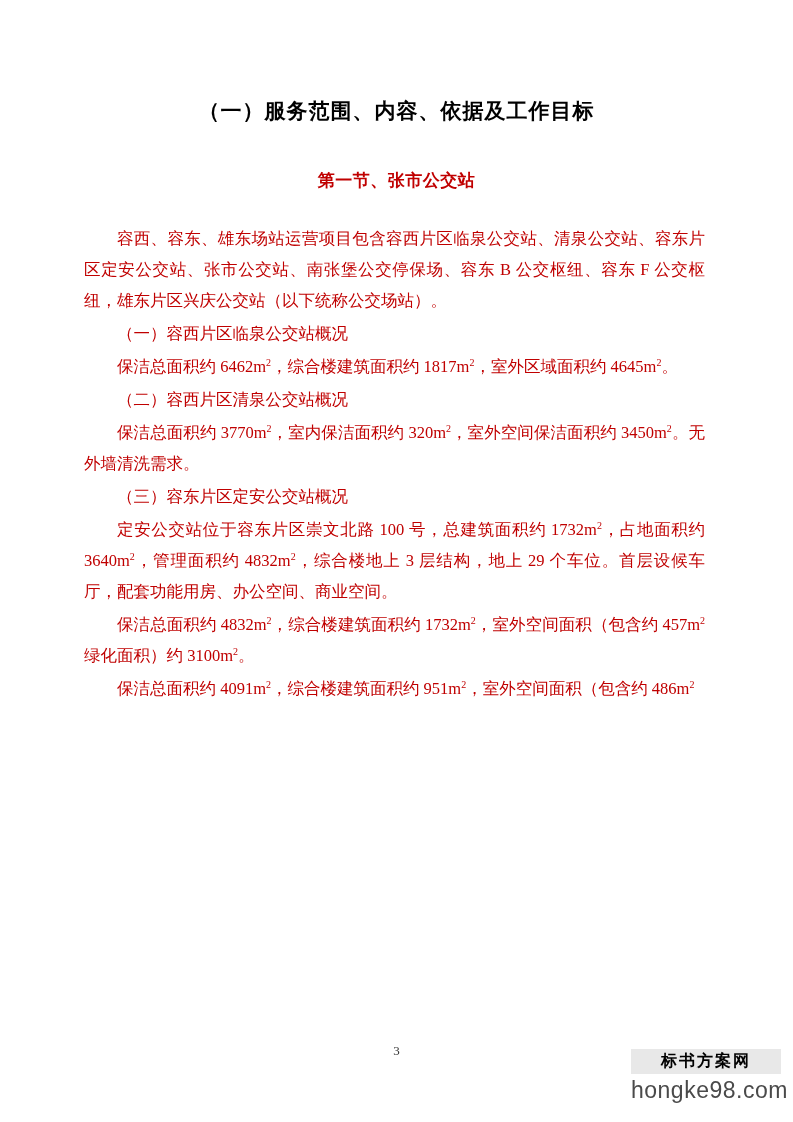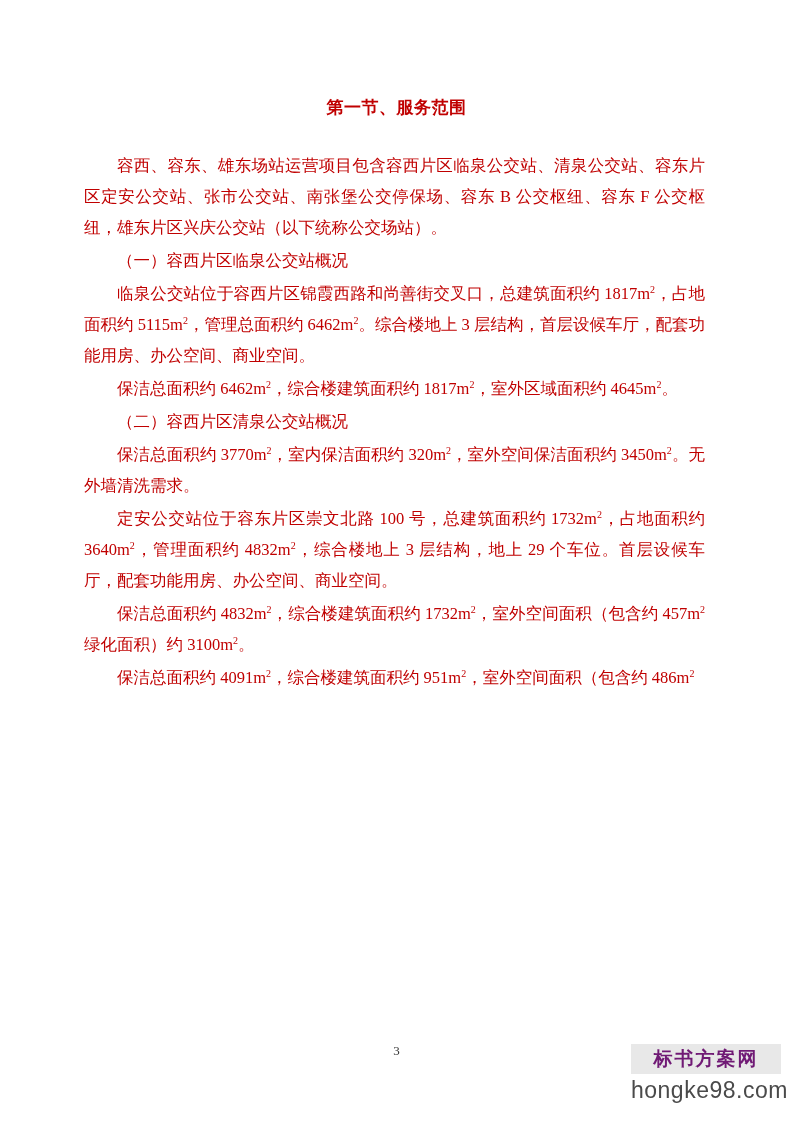--- a/index.html
+++ b/index.html
@@ -70,24 +70,24 @@
   .watermark {
     position: absolute;
     right: 12px;
     bottom: 18px;
     width: 150px;
     text-align: center;
     user-select: none;
   }
   .wm-top {
     background: #e8e8e8;
-    color: #701a75;
+    color: #000000;
     font-family: Liberation Sans, sans-serif;
     font-weight: bold;
-    font-size: 19px;
+    font-size: 16px;
     letter-spacing: 2px;
     padding: 2px 4px;
     display: block;
   }
   .wm-bottom {
     display: block;
     margin-top: 3px;
     color: #4a4a4a;
     font-family: "Liberation Sans", sans-serif;
     font-size: 23px;
@@ -98,29 +98,30 @@
     vertical-align: super;
     line-height: 0;
   }
 </style>
 </head>
 <body>
 
 <div class="page">
   <div class="content">
 
+    <h1 class="doc-title">（一）服务范围、内容、依据及工作目标</h1>
 
-    <h2 class="section-title">第一节、服务范围</h2>
+    <h2 class="section-title">第一节、张市公交站</h2>
 
     <p class="para indent2">容西、容东、雄东场站运营项目包含容西片区临泉公交站、清泉公交站、容东片区定安公交站、张市公交站、南张堡公交停保场、容东 B 公交枢纽、容东 F 公交枢纽，雄东片区兴庆公交站（以下统称公交场站）。</p>
     <p class="para sub-head">（一）容西片区临泉公交站概况</p>
-    <p class="para indent2">临泉公交站位于容西片区锦霞西路和尚善街交叉口，总建筑面积约 1817m<sup>2</sup>，占地面积约 5115m<sup>2</sup>，管理总面积约 6462m<sup>2</sup>。综合楼地上 3 层结构，首层设候车厅，配套功能用房、办公空间、商业空间。</p>
     <p class="para indent2">保洁总面积约 6462m<sup>2</sup>，综合楼建筑面积约 1817m<sup>2</sup>，室外区域面积约 4645m<sup>2</sup>。</p>
     <p class="para sub-head">（二）容西片区清泉公交站概况</p>
     <p class="para indent2">保洁总面积约 3770m<sup>2</sup>，室内保洁面积约 320m<sup>2</sup>，室外空间保洁面积约 3450m<sup>2</sup>。无外墙清洗需求。</p>
+    <p class="para sub-head">（三）容东片区定安公交站概况</p>
     <p class="para indent2">定安公交站位于容东片区崇文北路 100 号，总建筑面积约 1732m<sup>2</sup>，占地面积约 3640m<sup>2</sup>，管理面积约 4832m<sup>2</sup>，综合楼地上 3 层结构，地上 29 个车位。首层设候车厅，配套功能用房、办公空间、商业空间。</p>
     <p class="para indent2">保洁总面积约 4832m<sup>2</sup>，综合楼建筑面积约 1732m<sup>2</sup>，室外空间面积（包含约 457m<sup>2</sup> 绿化面积）约 3100m<sup>2</sup>。</p>
     <p class="para indent2">保洁总面积约 4091m<sup>2</sup>，综合楼建筑面积约 951m<sup>2</sup>，室外空间面积（包含约 486m<sup>2</sup></p>
 
   </div>
 
   <div class="page-number">3</div>
 
   <div class="watermark">
     <span class="wm-top">标书方案网</span>

